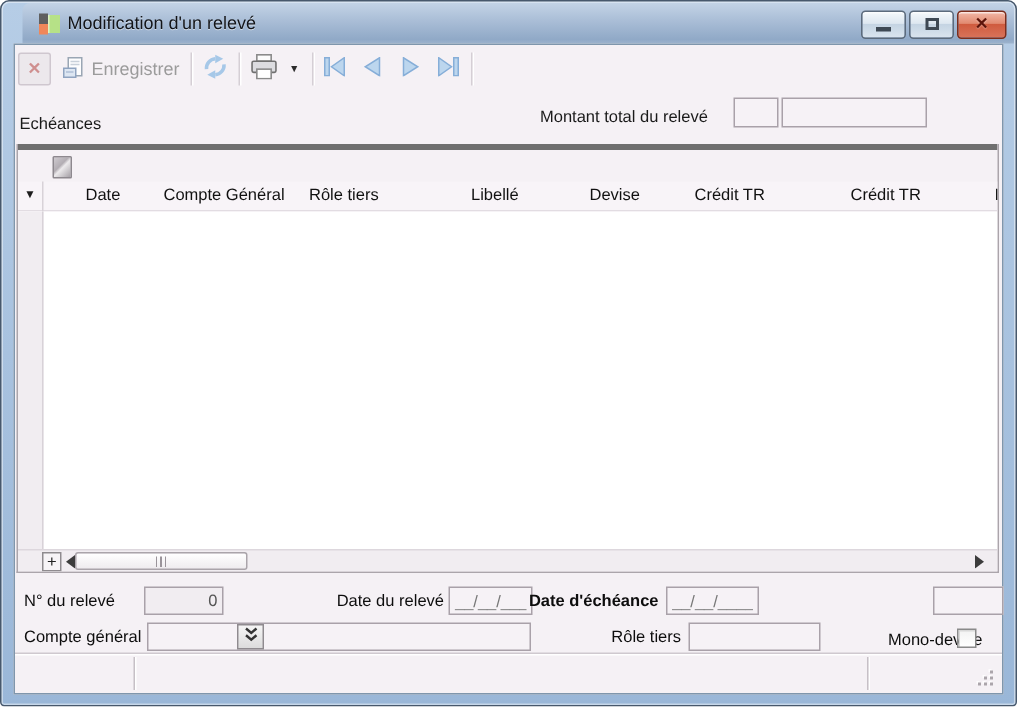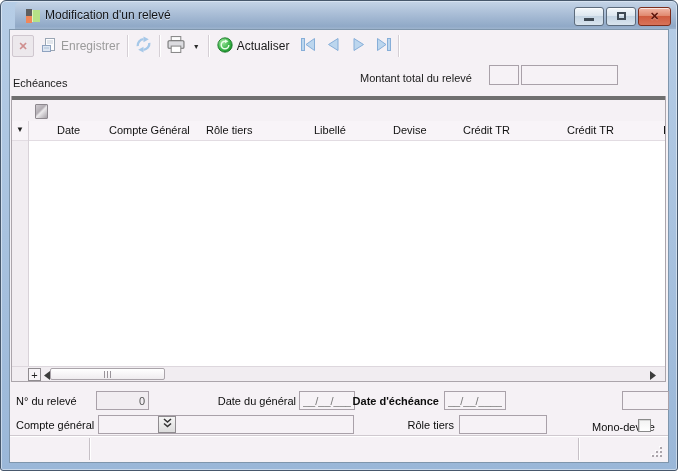--- a/index.html
+++ b/index.html
@@ -189,37 +189,20 @@
             <rect x="4.5" y="0.5" width="9" height="4" fill="#fbfbfb" stroke="#8a8a8a"></rect>
             <rect x="1.5" y="4.5" width="15" height="7" rx="1" fill="#dcdce0" stroke="#707070"></rect>
             <rect x="4.5" y="9.5" width="9" height="6" fill="#ffffff" stroke="#8a8a8a"></rect>
           </svg>
         </span>
       </button>
       <button class="tbtn btn-printdd">
         <span class="dd-glyph">▼</span>
       </button>
       <div class="tsep sep3"></div>
-      <button class="tbtn btn-refresh">
-        <span>
-          <svg width="16" height="16" viewBox="0 0 16 16">
-            <defs>
-              <radialGradient id="gg" cx="35%" cy="30%" r="80%">
-                <stop offset="0%" stop-color="#9fe89f"></stop>
-                <stop offset="60%" stop-color="#3cb44a"></stop>
-                <stop offset="100%" stop-color="#158c26"></stop>
-              </radialGradient>
-            </defs>
-            <circle cx="8" cy="8" r="7.2" fill="url(#gg)" stroke="#0f6e1e" stroke-width="0.8"></circle>
-            <path d="M11.8 8 A3.8 3.8 0 1 1 8 4.2" fill="none" stroke="#eafeea" stroke-width="1.5"></path>
-            <polygon points="8,2.4 11.4,4.2 8,6.2" fill="#eafeea"></polygon>
-          </svg>
-        </span>
-        <span class="tlabel">Actualiser</span>
-      </button>
       <button class="tbtn nav nav1">
         <span>
           <svg width="17" height="13" viewBox="0 0 17 13">
             <rect x="1.5" y="0.5" width="3" height="12" fill="#bcd6ee" stroke="#86aed8"></rect>
             <polygon points="14.5,0.5 14.5,12.5 6,6.5" fill="#bcd6ee" stroke="#86aed8"></polygon>
           </svg>
         </span>
       </button>
       <button class="tbtn nav nav2">
         <span>
@@ -283,21 +266,21 @@
         <span class="scr-rarr">
           <svg width="6" height="9" viewBox="0 0 6 9">
               <polygon points="0,0 0,9 6,4.5" fill="#3c3c3c"></polygon>
             </svg>
         </span>
       </div>
     </div>
 
     <div class="flabel lab-num">N° du relevé</div>
     <input class="field f-num" readonly="" value="0" style="">
-    <div class="flabel lab-dater">Date du général</div>
+    <div class="flabel lab-dater">Date du relevé</div>
     <input class="field f-dater" value="__/__/____" style="">
     <div class="flabel lab-datee">Date d'échéance</div>
     <input class="field f-datee" value="__/__/____" style="">
     <input class="field f-mode" value="" style="">
 
     <div class="flabel lab-compte">Compte général</div>
     <div class="combo">
       <button class="combo-btn">
         <span>
           <svg width="11" height="12" viewBox="0 0 11 12">

